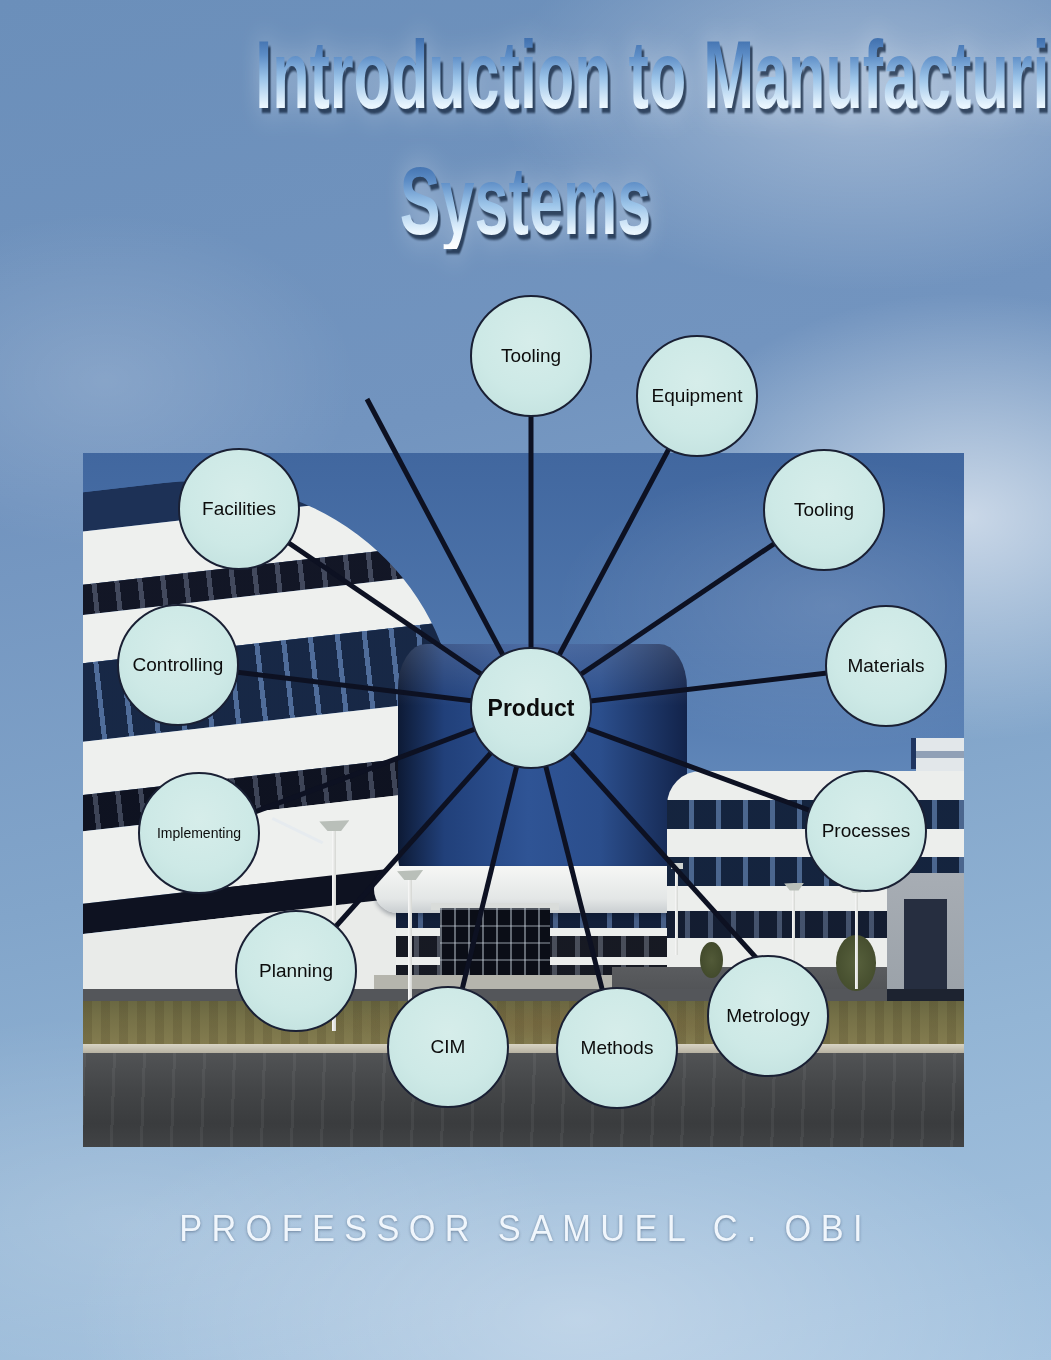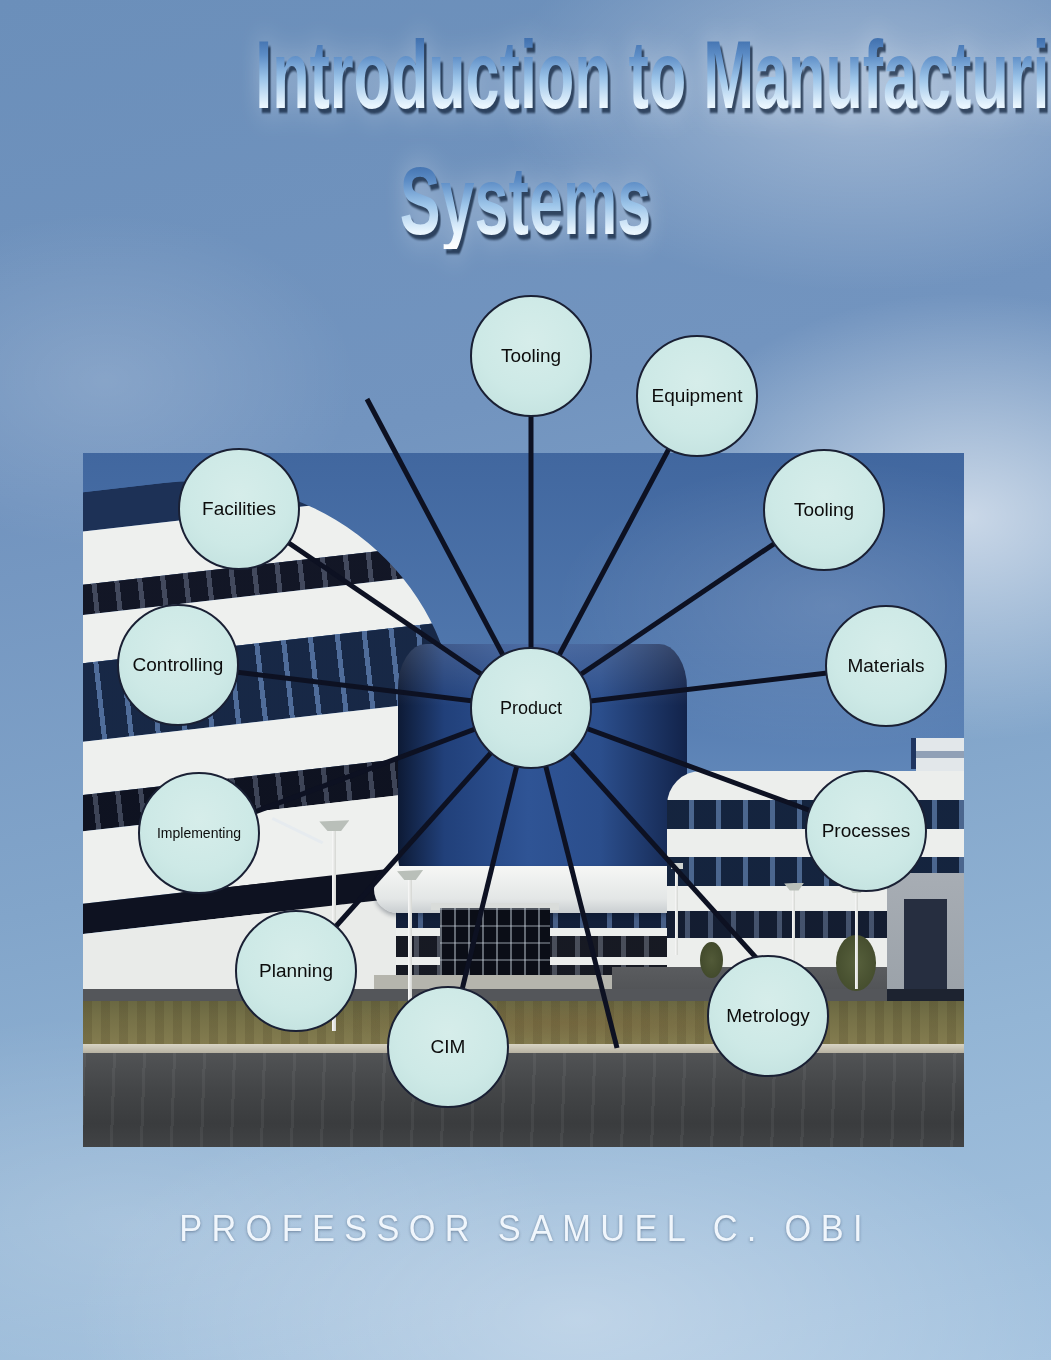--- a/index.html
+++ b/index.html
@@ -126,21 +126,21 @@
   
   .connectors{position:absolute;left:0;top:0;width:1051px;height:1360px;z-index:2;pointer-events:none;}
   .nodes{position:absolute;inset:0;z-index:3;}
   .node{
     position:absolute;transform:translate(-50%,-50%);border-radius:50%;box-sizing:border-box;
     background:radial-gradient(circle at 50% 38%, #d6edea 0%, #cde9e6 55%, #bfdfdd 100%);
     border:2px solid #1a2034;
     display:flex;align-items:center;justify-content:center;text-align:center;
     font-size:19px;color:#0c0c0c;
   }
-  .node.center{font-size:18px;font-weight:400;}
+  .node.center{font-size:23px;font-weight:700;}
   .node.small{font-size:14px;}
 </style>
 </head>
 <body>
 
 <div class="cover">
 
   <div class="title">
     <div class="title-row"><span class="title-line">Introduction to Manufacturing</span></div>
     <div class="title-row"><span class="title-line">Systems</span></div>
@@ -249,20 +249,23 @@
       </div>
       <div class="node" style="left: 866px; top: 831px; width: 122px; height: 122px; border-color: rgb(26, 32, 52);">
         <span>Processes</span>
       </div>
       <div class="node" style="left: 768px; top: 1016px; width: 122px; height: 122px; border-color: rgb(26, 32, 52);">
         <span>Metrology</span>
       </div>
       <div class="node" style="left: 448px; top: 1047px; width: 122px; height: 122px; border-color: rgb(26, 32, 52);">
         <span>CIM</span>
       </div>
+      <div class="node" style="left: 617px; top: 1048px; width: 122px; height: 122px; border-color: rgb(26, 32, 52);">
+        <span>Methods</span>
+      </div>
       <div class="node center" style="left: 531px; top: 708px; width: 122px; height: 122px; border-color: rgb(26, 32, 52);">
         <span>Product</span>
       </div>
     </div>
 
   <div class="author">PROFESSOR SAMUEL C. OBI</div>
 
 </div>
 
 </body></html>

